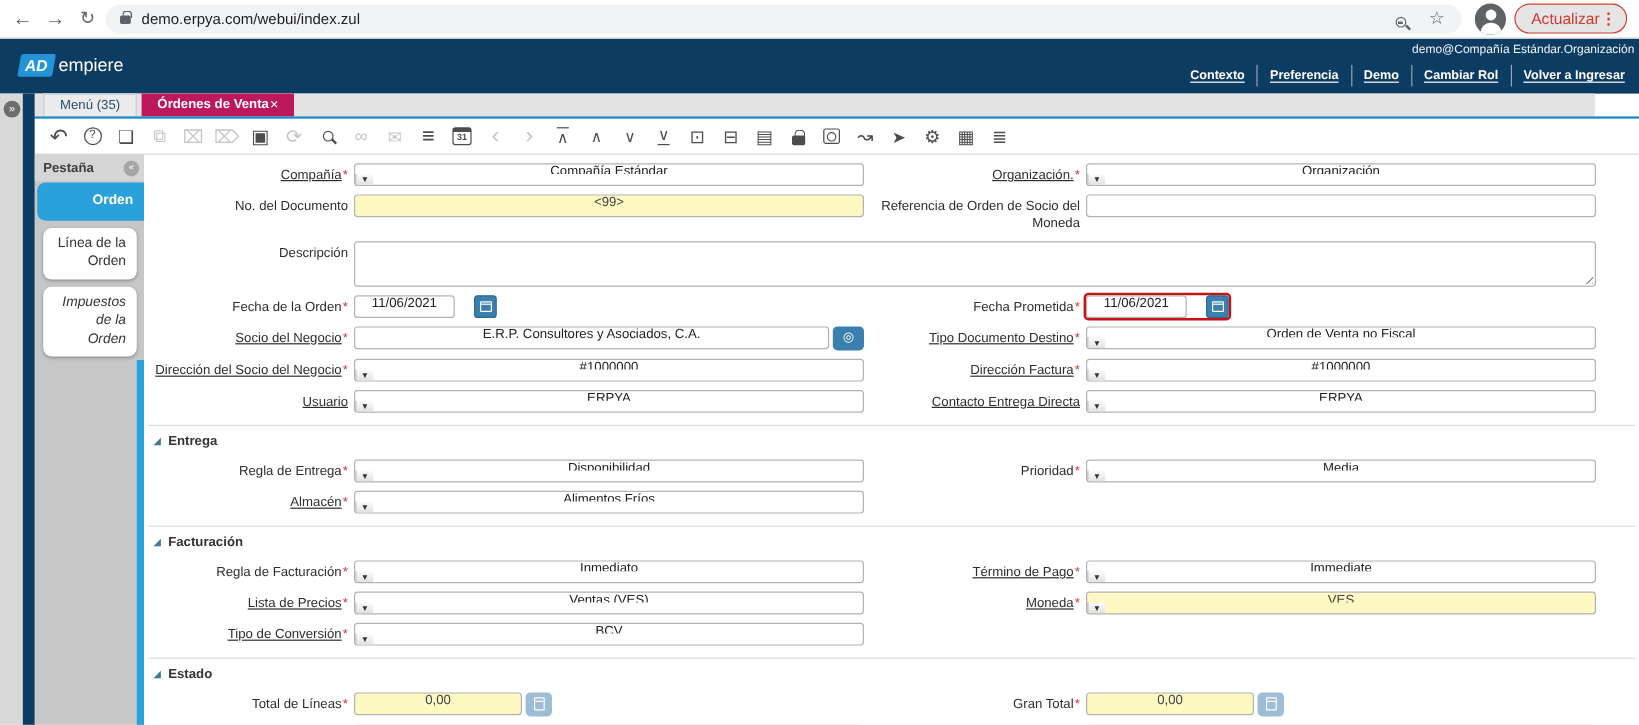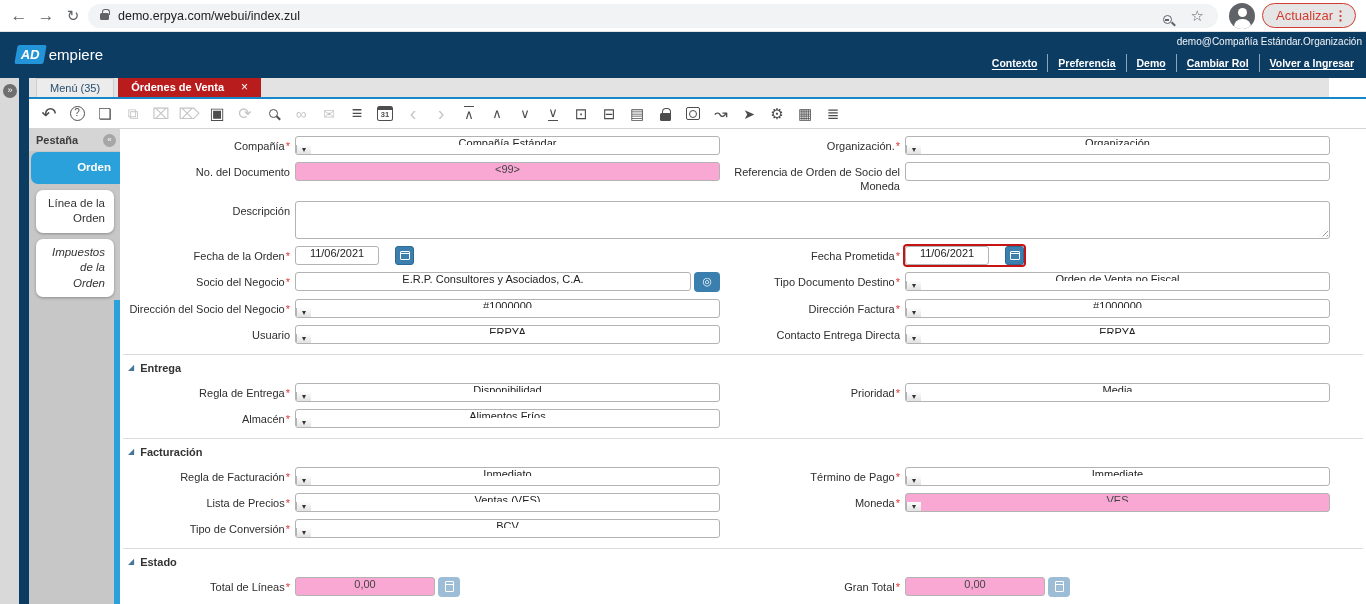--- a/index.html
+++ b/index.html
@@ -35,21 +35,21 @@
   .hlink:not(:last-child) { border-right:1px solid #8fa5ba; }
 
   
   .rail { position:absolute; left:0; top:78px; width:19px; height:526px; background:#d9d9d9; }
   .rail-btn { position:absolute; left:3px; top:84px; width:14px; height:14px; border-radius:50%; background:#6e6e6e; color:#fff; font-size:9px; text-align:center; line-height:13px; z-index:3; }
   .navy-rail { position:absolute; left:19px; top:78px; width:10px; height:526px; background:#0d3c63; }
   .tab-bar { position:absolute; left:29px; top:78px; width:1300px; height:19px; background:#e3e3e3; display:flex; padding-left:7px; }
   .blue-underline { position:absolute; left:29px; top:97px; width:1337px; height:2px; background:#1687c9; }
   .tab { height:19px; font-size:11px; line-height:19px; padding:0 13px; white-space:nowrap; }
   .tab-menu { background:#ececec; color:#27506f; border:1px solid #cdcdcd; border-bottom:none; margin-right:4px; }
-  .tab-active { background:#b91c1c; color:#fff; font-weight:bold; display:flex; gap:17px; align-items:center; }
+  .tab-active { background:#be185d; color:#fff; font-weight:bold; display:flex; gap:1px; align-items:center; }
   .tab-close { font-weight:normal; font-size:12px; }
 
   
   .toolbar { position:absolute; left:29px; top:99px; width:1337px; height:30px; background:#fff; border-bottom:1px solid #d4d4d4; display:flex; align-items:center; padding-left:6px; }
   .tbi { width:28px; height:29px; display:flex; align-items:center; justify-content:center; color:#4d4d4d; flex:0 0 auto; }
   .tbi.dis { color:#c6c6c6; }
   .circ { display:inline-block; width:15px; height:15px; border:1.4px solid currentColor; border-radius:50%; font-size:10px; line-height:12px; text-align:center; }
   .cal31box { display:inline-block; width:16px; height:15px; border:1.5px solid currentColor; border-top-width:4px; border-radius:2.5px; font-size:7.5px; font-weight:bold; line-height:9px; text-align:center; }
   .tl { display:inline-block; border-top:1.8px solid currentColor; padding-top:1px; line-height:1; }
   .ul { display:inline-block; border-bottom:1.8px solid currentColor; padding-bottom:1px; line-height:1; }
@@ -69,26 +69,26 @@
   .sb-tab.italic { font-style:italic; }
 
   
   .form { position:absolute; left:120px; top:129px; width:1246px; height:475px; background:#fff; padding-top:7px; overflow:hidden; }
   .frow { display:flex; align-items:flex-start; margin-bottom:7px; }
   .fcell { display:flex; align-items:flex-start; }
   .fcell.left { width:610px; padding-right:10px; }
   .fcell.right { width:636px; padding-right:36px; }
   .fcell.full { flex:1; padding-right:36px; }
   .flabel { flex:0 0 170px; width:170px; text-align:right; font-size:11px; color:#2e2e2e; padding-top:3px; line-height:1.3; }
-  .lt.link { }
+  .lt.link { text-decoration:underline; }
   .star { color:#e03535; margin-left:1px; }
   .fwrap { flex:1; margin-left:5px; display:flex; }
   .fld { border:1px solid #b3b3b3; border-radius:3px; background:#fff; height:19px; font-size:11px; color:#222; display:flex; align-items:center; overflow:hidden;flex-direction:column; }
   .fld .val { flex:1; padding:0 4px; white-space:nowrap; overflow:hidden; }
-  .fld.dis { background:#f9a8d4; color:#444; }
+  .fld.dis { background:#fef9c3; color:#444; }
   .fld.select, .fld.text { flex:1; }
   .dbtn { width:15px; align-self:stretch; border-left:1px solid #b3b3b3; background:linear-gradient(#fdfdfd,#e2e2e2); font-size:8px; color:#333; display:flex; align-items:center; justify-content:center; }
   .fld.tarea { flex:1; height:38px; position:relative; }
   .corner { position:absolute; right:1px; bottom:1px; width:9px; height:9px; background:repeating-linear-gradient(135deg, transparent 0 2px, #9a9a9a 2px 3px); clip-path:polygon(100% 0,100% 100%,0 100%); }
   .dgroup { display:flex; gap:16px; border-radius:2px; }
   .dgroup.focusred { box-shadow:0 0 0 2px #c41414; }
   .fld.date { width:84px; flex:0 0 84px; }
   .calbtn { width:19px; height:19px; background:#3a7fae; border:1px solid #2f6a94; border-radius:3px; display:flex; align-items:center; justify-content:center; }
   .calglyph { width:10px; height:9px; border:1.3px solid #fff; border-radius:1px; position:relative; }
   .calglyph::before { content:''; position:absolute; left:0; right:0; top:1.5px; height:1.2px; background:#fff; }

